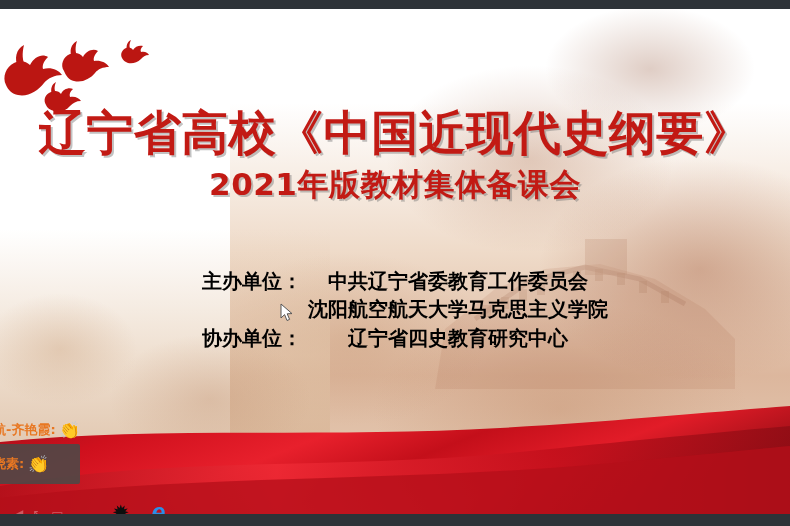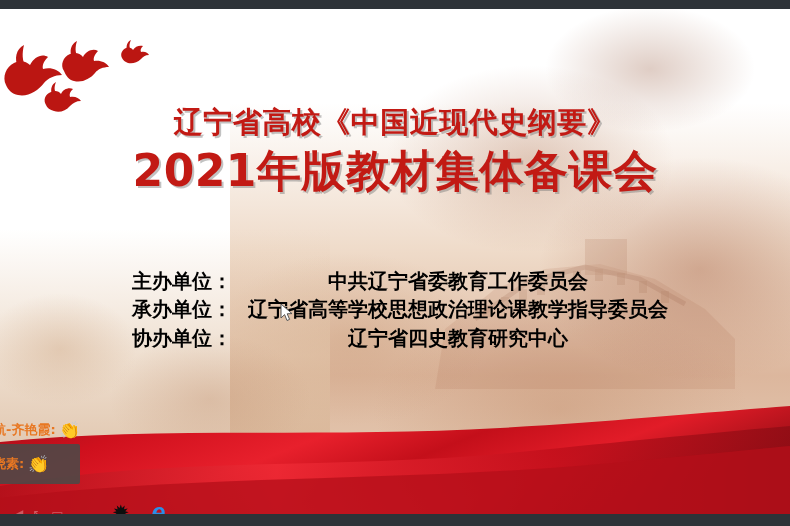--- a/index.html
+++ b/index.html
@@ -62,35 +62,35 @@
   
   .title-block{
     position:absolute;left:0;top:96px;width:790px;text-align:center;z-index:10;
   }
   .title-l1,.title-l2{
     font-family:"DejaVu Sans","Liberation Sans",sans-serif;
     font-weight:bold;color:#c21a14;letter-spacing:.5px;
     text-shadow:2px 2px 0 rgba(120,120,120,.45);
     white-space:nowrap;line-height:1.18;
   }
-  .title-l1{font-size:29px;}
-  .title-l2{font-size:44px;margin-top:6px;}
+  .title-l1{font-size:47px;}
+  .title-l2{font-size:31px;margin-top:6px;}
 
   
   .orgs{
     position:absolute;left:0;top:258px;width:790px;z-index:10;
     display:flex;justify-content:center;
   }
   .orgs table{border-collapse:collapse;}
   .orgs td{
     font-family:"DejaVu Sans","Liberation Sans",sans-serif;
     font-weight:bold;color:#000;font-size:20px;line-height:1.42;
     padding:0;white-space:nowrap;vertical-align:top;
   }
-  .orgs td.lbl{text-align:center;padding-right:6px;width:120px;}
+  .orgs td.lbl{text-align:right;padding-right:6px;width:120px;}
   .orgs td.val{text-align:center;}
 
   
   .toast{
     position:absolute;z-index:40;
     display:flex;align-items:center;
     font-family:"DejaVu Sans","Liberation Sans",sans-serif;
     font-size:13px;font-weight:bold;
     padding:3px 6px;border-radius:2px;
     white-space:nowrap;overflow:hidden;
@@ -176,22 +176,22 @@
     </div>
 
     <div class="orgs">
       <table>
         <tbody>
             <tr>
           <td class="lbl">主办单位：</td>
           <td class="val">中共辽宁省委教育工作委员会</td>
         </tr>
         <tr>
-          <td class="lbl">承办单位：</td>
-          <td class="val">辽宁省高等学校思想政治理论课教学指导委员会</td>
+          <td class="lbl"></td>
+          <td class="val">沈阳航空航天大学马克思主义学院</td>
         </tr>
         <tr>
           <td class="lbl">协办单位：</td>
           <td class="val">辽宁省四史教育研究中心</td>
         </tr>
       </tbody>
         </table>
     </div>
 
     <svg class="wave" viewBox="0 0 790 120" preserveAspectRatio="none">

